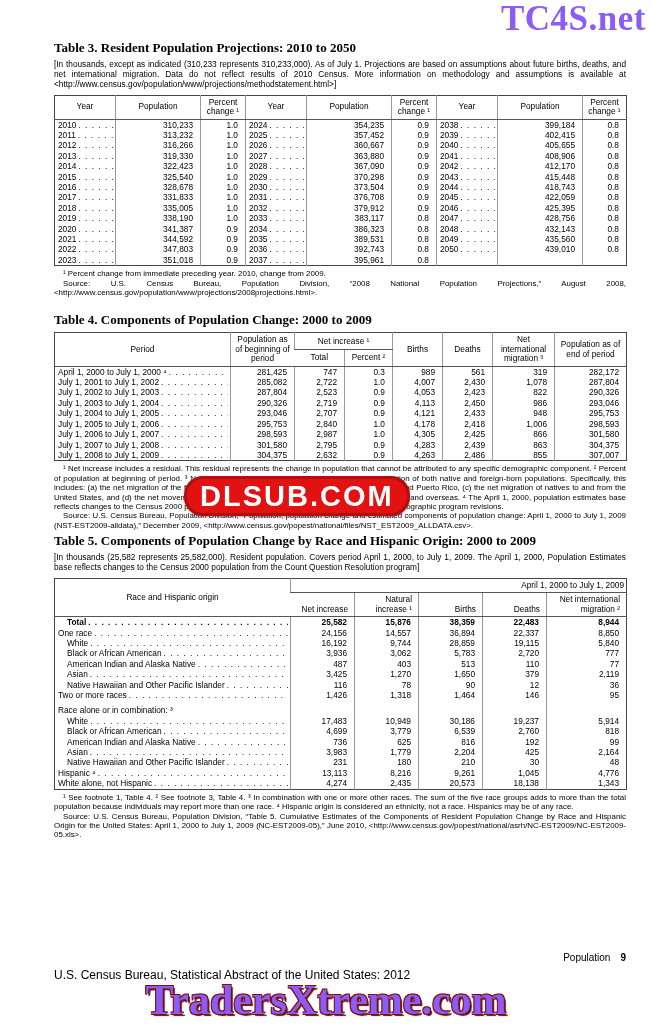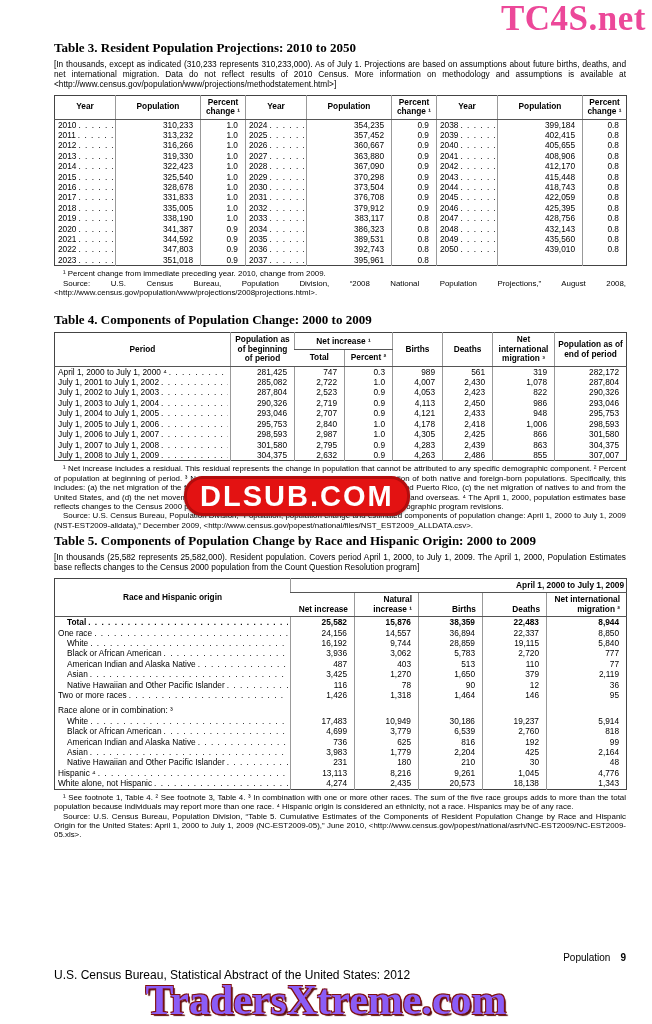--- a/index.html
+++ b/index.html
@@ -11,21 +11,21 @@
   .page{position:absolute;inset:0;padding:40px 26px 5px 54px}
 
   .tbl-title{
     font-family:"Liberation Serif","DejaVu Serif",serif;
     font-weight:bold;font-size:13px;line-height:15px;margin:0 0 5px;
   }
   .tbl-note{font-size:8.3px;line-height:9.9px;text-align:justify;margin:0 0 5px}
 
   table{border-collapse:collapse;width:100%;table-layout:fixed;font-size:8.3px;border:1px solid #444;margin:0 0 3px}
   th{
-    font-weight:bold;font-size:8.3px;line-height:9.4px;padding:2px 2px;
+    font-weight:normal;font-size:8.3px;line-height:9.4px;padding:2px 2px;
     border-left:1px solid #999;border-bottom:1px solid #555;
     vertical-align:middle;text-align:center;
   }
   th:first-child{border-left:none}
   td{border-left:1px solid #999;height:10.4px;line-height:10.4px;padding:0;vertical-align:bottom;overflow:hidden;white-space:nowrap}
   td:first-child{border-left:none}
   td.num{text-align:right;padding-right:7px}
   td.lbl{padding:0}
   .lw{display:flex;align-items:baseline;overflow:hidden;padding-left:3px}
   .lt{white-space:nowrap}
@@ -44,21 +44,21 @@
 
   .page-footer{position:absolute;left:54px;right:26px;bottom:44px}
   .pop-line{text-align:right;font-size:10px;line-height:12px}
   .pop-num{font-weight:bold;margin-left:10px}
   .bureau-line{font-size:12px;line-height:10px;margin-top:6px;text-align:left}
 
   
   .wm-top{
     position:absolute;top:0;right:6px;z-index:5;
     font-family:"Liberation Serif","DejaVu Serif",serif;
-    font-weight:bold;font-size:35px;line-height:38px;color:#ec4899;letter-spacing:.5px;
+    font-weight:bold;font-size:35px;line-height:38px;color:#8b5cf6;letter-spacing:.5px;
   }
   .wm-mid{
     position:absolute;top:476px;left:184px;z-index:5;
     background:#e31212;color:#fff;border:3px solid #b30d0d;border-radius:19px;
     font-weight:bold;font-size:29px;line-height:32px;letter-spacing:2px;
     padding:1px 13px;box-shadow:0 1px 2px rgba(0,0,0,.35);
   }
   .wm-bottom{
     position:absolute;bottom:2px;left:50%;transform:translateX(-50%);z-index:5;
     font-family:"Liberation Serif","DejaVu Serif",serif;

